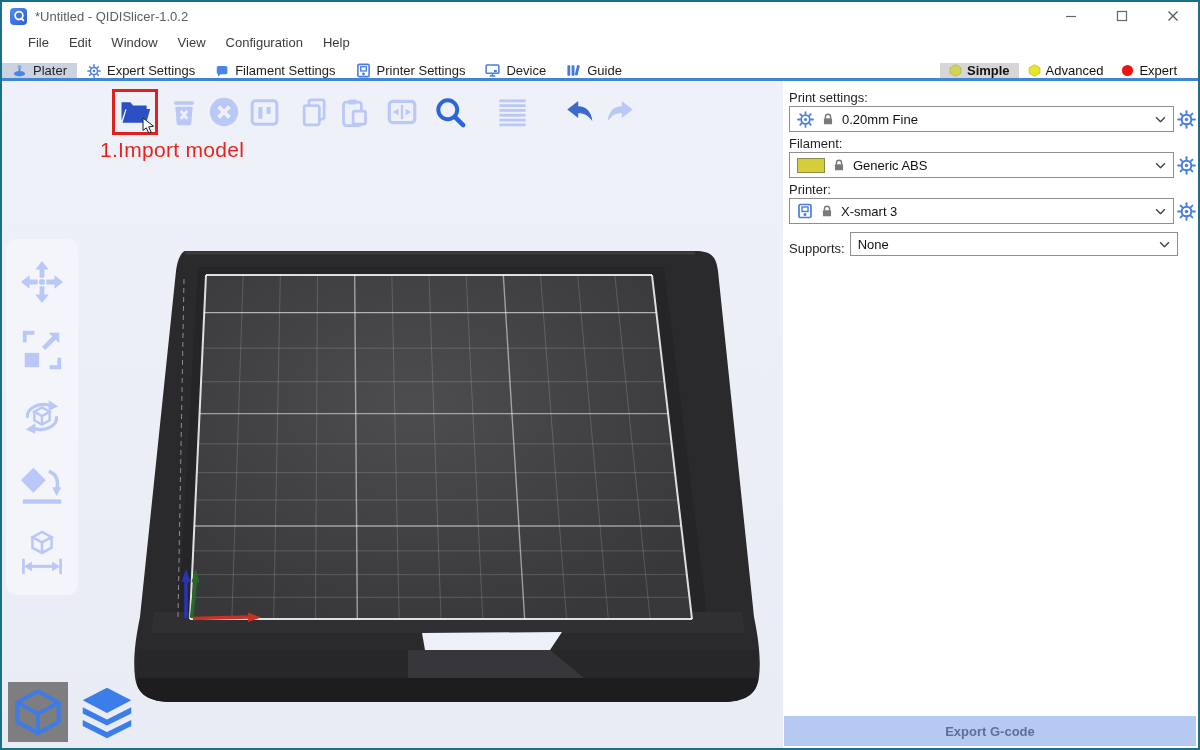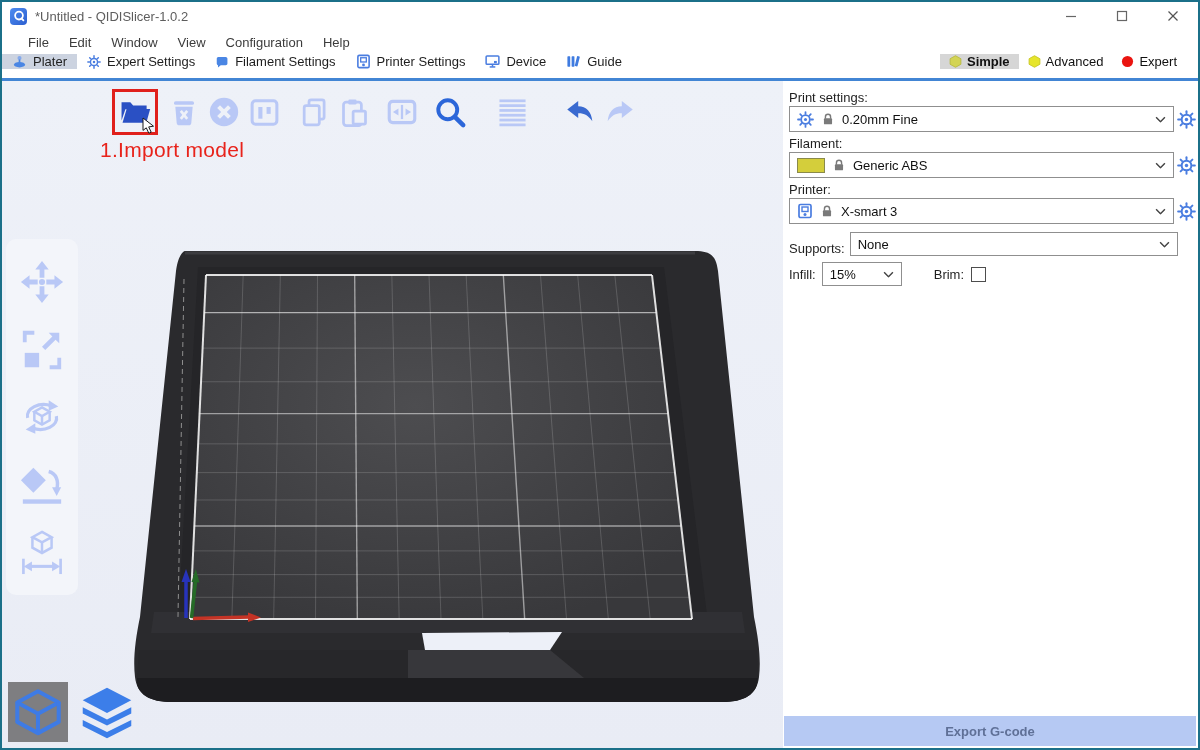--- a/index.html
+++ b/index.html
@@ -14,21 +14,21 @@
               display:flex; align-items:center; justify-content:center; }
   .title-text { margin-left:8px; font-size:13px; color:#5d5d5d; }
   .win-controls { margin-left:auto; display:flex; gap:25px; align-items:center; }
   .win-btn { width:26px; height:20px; display:flex; align-items:center; justify-content:center; }
 
   
   .menubar { height:24px; display:flex; align-items:center; padding-left:16px; background:#fff; }
   .menu-item { padding:0 10px; font-size:13px; color:#3c3c3c; }
 
   
-  .tabbar { height:27px; border-bottom:3px solid #4285d4; display:flex; align-items:flex-start; background:#fff; }
+  .tabbar { height:27px; border-bottom:3px solid #4285d4; display:flex; align-items:flex-end; background:#fff; }
   .tab { display:flex; align-items:center; gap:6px; padding:0 10px; font-size:13px; color:#1e1e1e; }
   .tab.active { background:#ccd3e0; }
   .modes { margin-left:auto; display:flex; align-items:stretch; padding-right:12px; }
   .mode { display:flex; align-items:center; gap:5px; padding:0 9px; font-size:13px; color:#111; }
   .mode.active { background:#d6d6d6; font-weight:bold; }
 
   
   .main { flex:1; display:flex; min-height:0; }
   .viewport { position:relative; width:781px; flex:0 0 781px; overflow:hidden;
               background:linear-gradient(180deg,#eef1f8 0%,#e9ecf5 100%); }
@@ -521,28 +521,17 @@
       <div class="row-supports">
         <span>Supports:</span>
         <div class="combo">
           <span>None</span>
           <svg class="chev" width="11" height="7" viewBox="0 0 10 6">
               <use href="#sym-chev"></use>
             </svg>
         </div>
       </div>
 
-      <div class="row-infill">
-        <span>Infill:</span>
-        <div class="combo-small">
-          <span>15%</span>
-          <svg class="chev" width="11" height="7" viewBox="0 0 10 6">
-              <use href="#sym-chev"></use>
-            </svg>
-        </div>
-        <span class="brim-label">Brim:</span>
-        <span class="checkbox"></span>
-      </div>
 
       <div class="export-btn">Export G-code</div>
     </div>
   </div>
 </div>
 
 </body></html>

